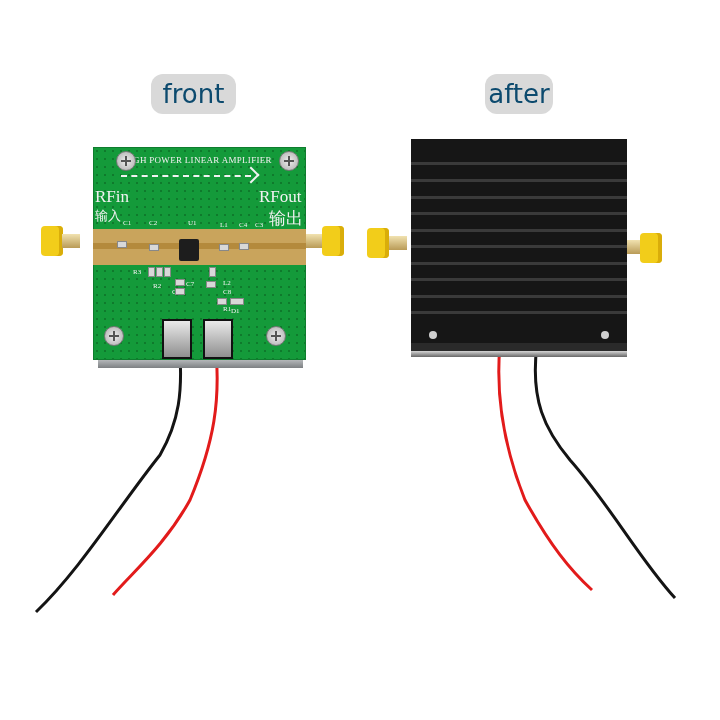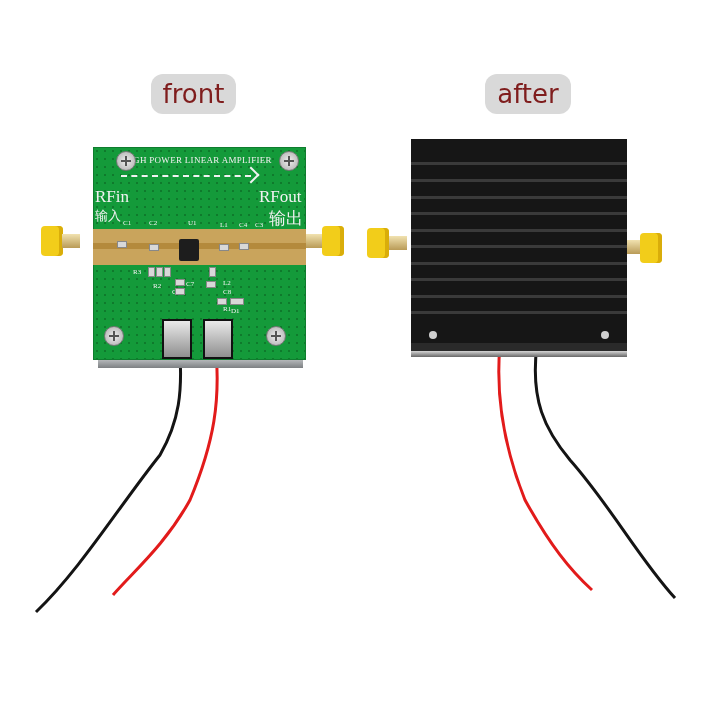--- a/index.html
+++ b/index.html
@@ -1,20 +1,20 @@
 <!DOCTYPE html>
 <html><head>
 <meta charset="utf-8">
 <style>
   html, body { margin:0; padding:0; background:#ffffff; }
   body { width:720px; height:720px; position:relative; overflow:hidden; font-family:"Liberation Sans", sans-serif; }
-  .pill { position:absolute; height:40px; border-radius:12px; background:#d9d9d9; color:#7f1d1d;
+  .pill { position:absolute; height:40px; border-radius:12px; background:#d9d9d9; color:#0c4a6e;
           font-family:"DejaVu Sans", sans-serif; font-size:26px; line-height:40px; text-align:center; }
   .pill-front { left:151px; top:74px; width:85px; }
-  .pill-after { left:485px; top:74px; width:86px; }
+  .pill-after { left:485px; top:74px; width:68px; }
 
   .pcb { position:absolute; left:93px; top:147px; width:213px; height:213px; background:#149a3a;
          box-shadow: inset 0 0 0 1px #0f7d2e;
          background-image: radial-gradient(#0f7a2c 1px, transparent 1.2px);
          background-size:8px 8px; }
   .pcb-base { position:absolute; left:98px; top:356px; width:205px; height:12px; background:linear-gradient(#cfd2d4,#7d8083); }
   .silk { position:absolute; color:#f2f2f2; font-family:"Liberation Serif", serif; white-space:nowrap; }
   .title-silk { left:30px; top:8px; font-size:9px; letter-spacing:0.3px; }
   .arrow-line { position:absolute; left:28px; top:28px; width:130px; border-top:2px dashed #f2f2f2; }
   .arrow-head { position:absolute; left:152px; top:22px; width:10px; height:10px; border-top:2px solid #f2f2f2; border-right:2px solid #f2f2f2; transform:rotate(45deg); }

